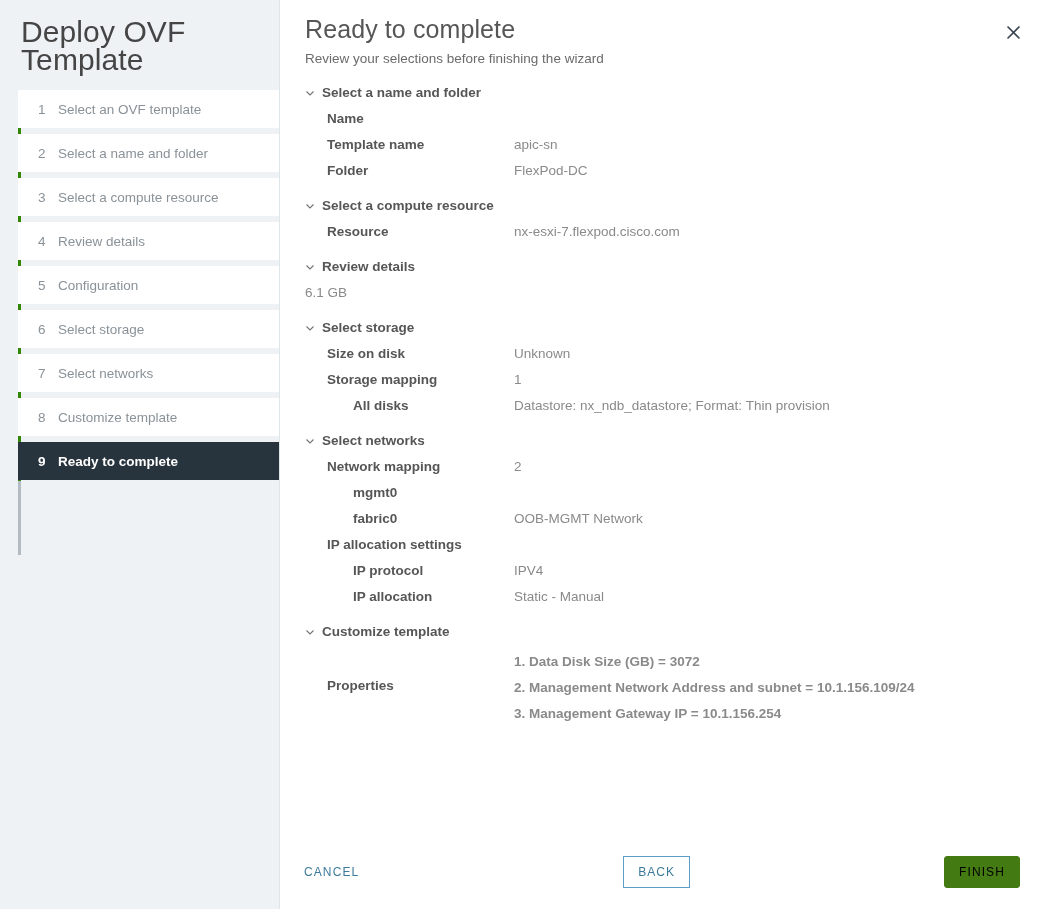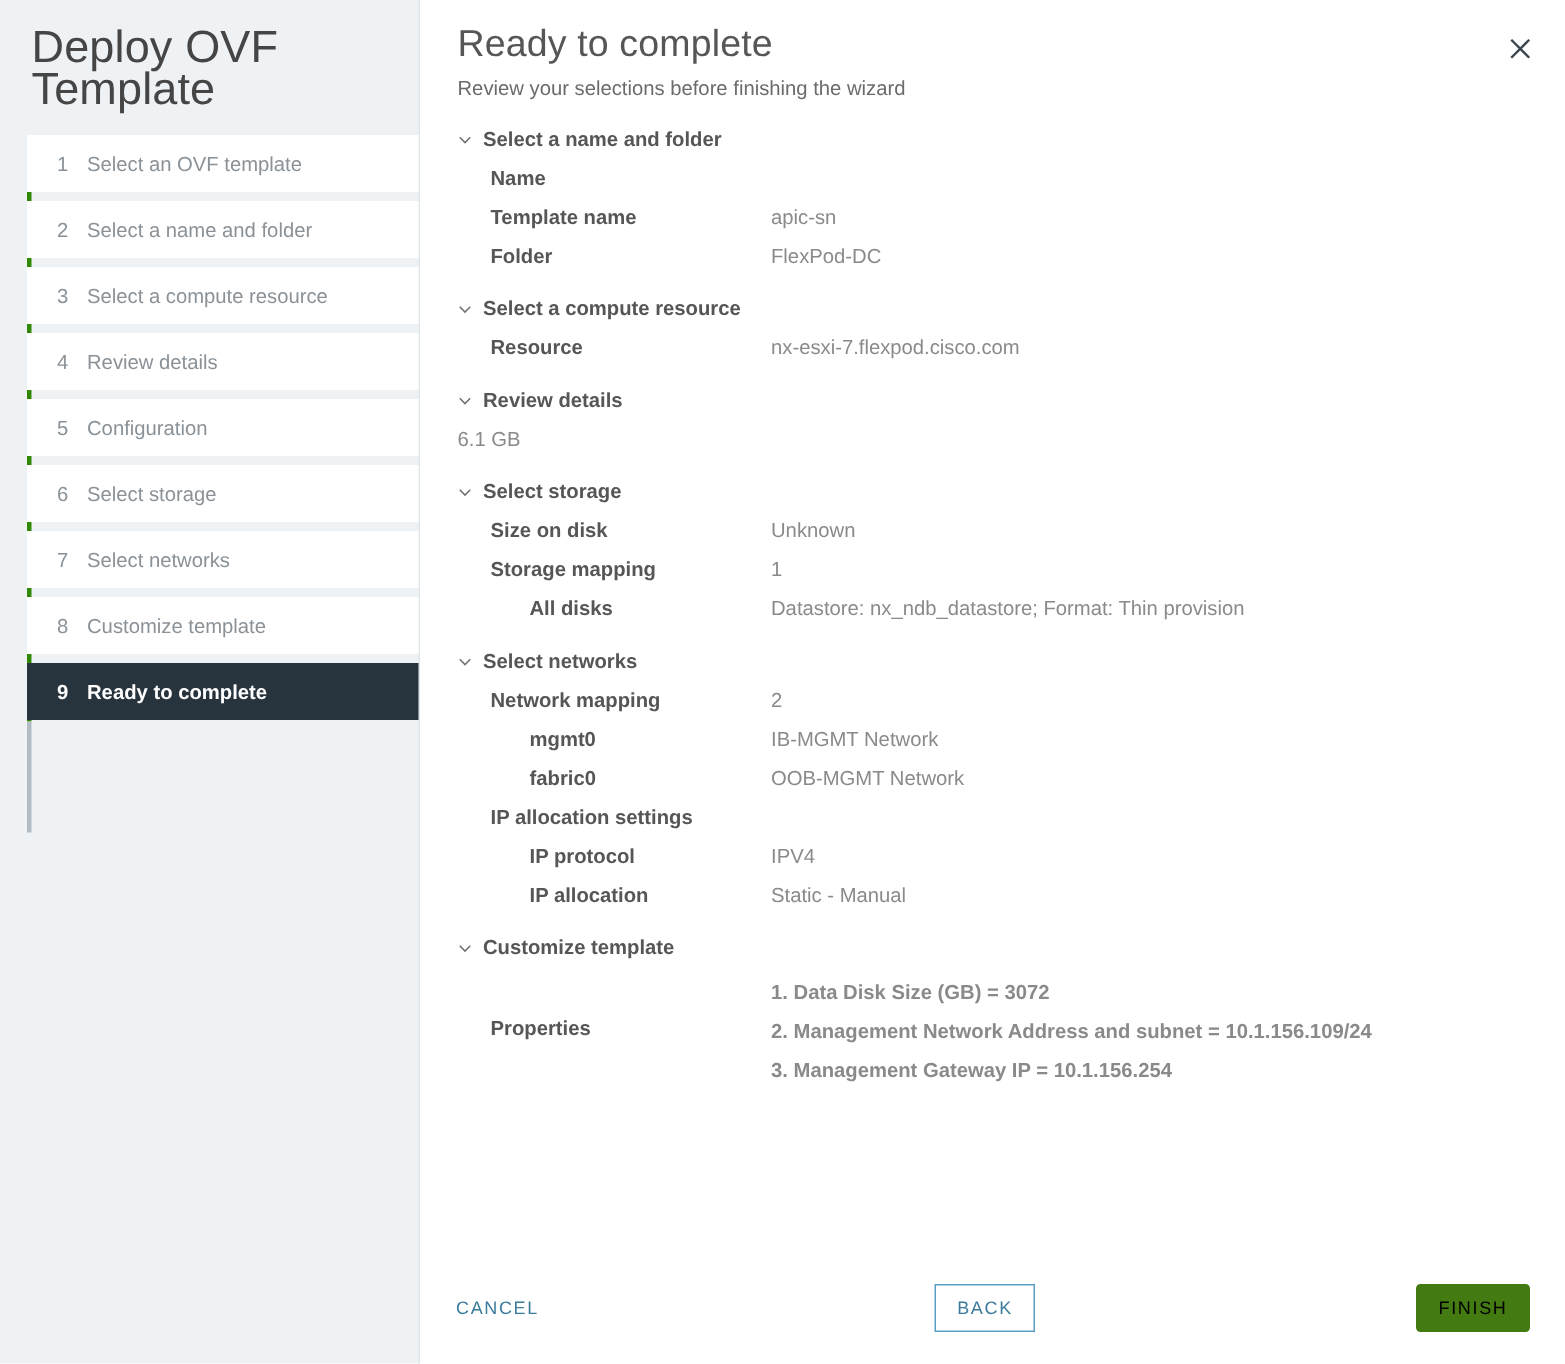--- a/index.html
+++ b/index.html
@@ -386,21 +386,20 @@
               </svg>
             </span>
             <span>Select networks</span>
           </div>
           <div class="row">
             <div class="rk">Network mapping</div>
             <div class="rv">2</div>
           </div>
           <div class="row indent">
             <div class="rk">mgmt0</div>
-            <div class="rv">IB-MGMT Network</div>
           </div>
           <div class="row indent">
             <div class="rk">fabric0</div>
             <div class="rv">OOB-MGMT Network</div>
           </div>
           <div class="row">
             <div class="rk">IP allocation settings</div>
             <div class="rv"></div>
           </div>
           <div class="row indent">

